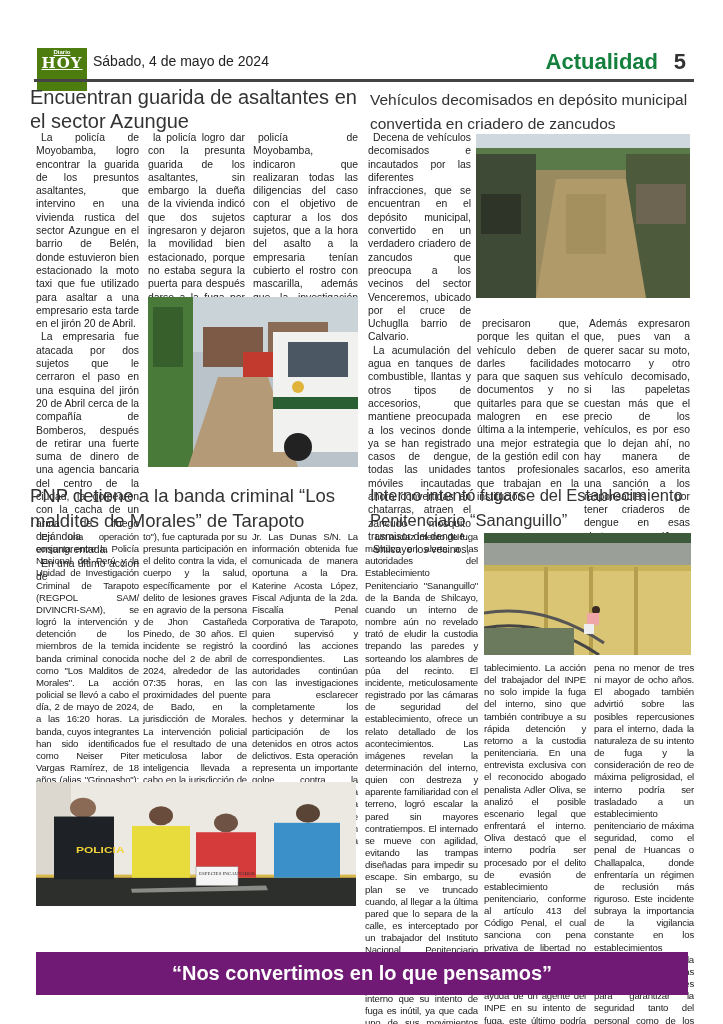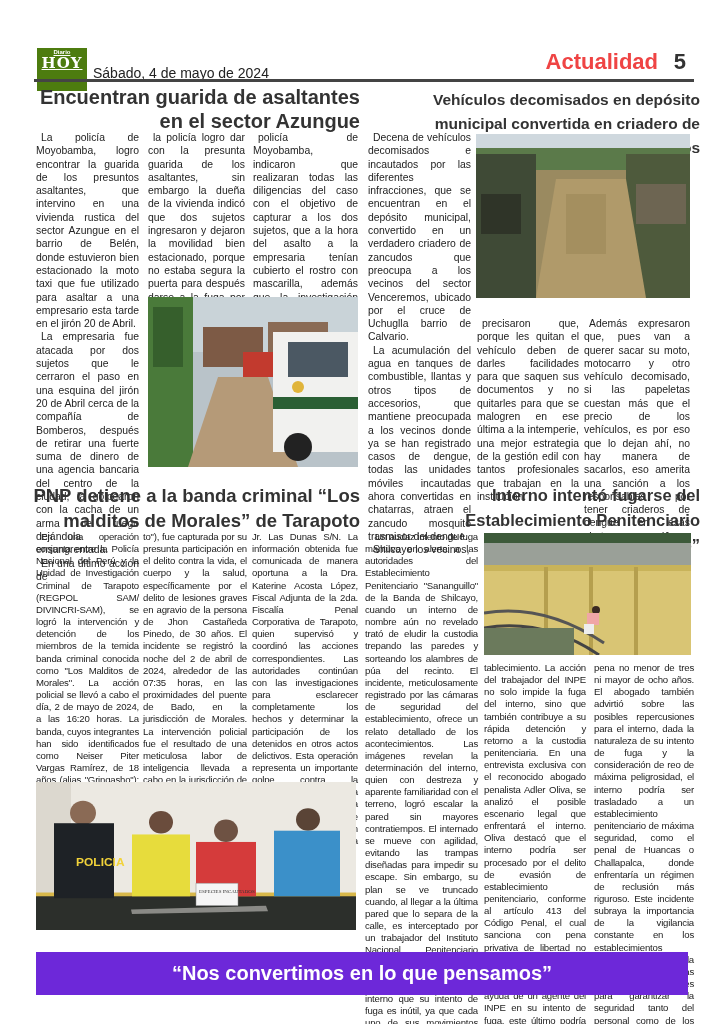--- a/index.html
+++ b/index.html
@@ -3,39 +3,39 @@
 <meta charset="utf-8">
 <style>
   * { box-sizing: border-box; margin: 0; padding: 0; }
   html, body { width: 723px; height: 1024px; background: #ffffff; overflow: hidden; }
   body { position: relative; font-family: "Liberation Sans", sans-serif; color: #222; }
 
   .header { position: absolute; left: 34px; top: 48px; width: 660px; height: 30px; }
   .logo { position: absolute; left: 3px; top: 0px; width: 50px; height: 43px; background: #4d7c0f; color: #fff; text-align: center; text-decoration: underline; }
   .logo .small { font-size: 6px; font-weight: bold; line-height: 7px; display: block; padding-top: 1px; }
   .logo .big { font-family: "DejaVu Serif", serif; font-size: 15px; font-weight: bold; line-height: 15px; letter-spacing: 1px; display: block; }
-  .date { position: absolute; left: 59px; top: 17px; font-size: 14px; color: #222; }
-  .section { position: absolute; right: 36px; top: 1px; font-size: 22px; font-weight: bold; color: #ef4444; }
+  .date { position: absolute; left: 59px; top: 5px; font-size: 14px; color: #222; }
+  .section { position: absolute; right: 36px; top: 1px; font-size: 22px; font-weight: bold; color: #15803d; }
   .pagenum { position: absolute; right: 8px; top: 1px; font-size: 22px; font-weight: bold; color: #333; }
   .rule { position: absolute; left: 34px; top: 79px; width: 660px; height: 3px; background: #444; }
 
-  .headline { position: absolute; text-align: right; font-weight: bold; color: #333; }
+  .headline { position: absolute; text-align: left; font-weight: normal; color: #333; }
   .h1 { left: 30px; top: 85px; width: 330px; font-size: 20px; line-height: 24px; }
   .h2 { left: 370px; top: 88px; width: 330px; font-size: 15.5px; line-height: 24px; }
   .h3 { left: 30px; top: 483px; width: 330px; font-size: 18.5px; line-height: 25px; }
   .h4 { left: 370px; top: 483px; width: 330px; font-size: 16.5px; line-height: 25px; }
 
   .col { position: absolute; font-size: 10.4px; line-height: 13.3px; text-align: justify; color: #222; hyphens: manual; }
   .col p { text-indent: 5px; }
   .col.tight { font-size: 9.6px; line-height: 12.15px; letter-spacing: -0.2px; }
 
   .photo { position: absolute; overflow: hidden; }
   .photo svg { width: 100%; height: 100%; display: block; }
 
-  .banner { position: absolute; left: 36px; top: 952px; width: 652px; height: 43px; background: #6d28d9; color: #fff; text-align: center; font-size: 20px; font-weight: bold; line-height: 43px; }
+  .banner { position: absolute; left: 36px; top: 952px; width: 652px; height: 43px; background: #701a75; color: #fff; text-align: center; font-size: 20px; font-weight: bold; line-height: 43px; }
 </style>
 </head>
 <body>
 
 <div class="header">
   <div class="logo">
     <span class="small">Diario</span>
     <span class="big">HOY</span>
   </div>
   <div class="date">Sábado, 4 de mayo de  2024</div>
@@ -104,21 +104,21 @@
 <div class="headline h3">PNP detiene a la banda criminal “Los malditos de Morales” de Tarapoto</div>
 <div class="col tight" style="left:36px; top:531px; width:103px;">
   <p>En una operación conjunta entre la Policía Nacional del Perú y la Unidad de Investigación Criminal de Tarapoto (REGPOL SAM/ DIVINCRI-SAM), se logró la intervención y detención de los miembros de la temida banda criminal conocida como "Los Malditos de Morales". La acción policial se llevó a cabo el día, 2 de mayo de 2024, a las 16:20 horas. La banda, cuyos integrantes han sido identificados como Neiser Piter Vargas Ramírez, de 18 años (alias "Gringasho"); Gina Paola Arévalo Díaz, de 30 años (alias "Mami"); y Carlos Daniel Flores García, de 23 años (alias "Cha-</p>
 </div>
 <div class="col tight" style="left:143px; top:531px; width:104px;">
   <p style="text-indent:0">to"), fue capturada por su presunta participación en el delito contra la vida, el cuerpo y la salud, específicamente por el delito de lesiones graves en agravio de la persona de Jhon Castañeda Pinedo, de 30 años. El incidente se registró la noche del 2 de abril de 2024, alrededor de las 07:35 horas, en las proximidades del puente de Bado, en la jurisdicción de Morales. La intervención policial fue el resultado de una meticulosa labor de inteligencia llevada a cabo en la jurisdicción de Tarapoto, en la que se logró ubicar a los presuntos delincuentes en la zona de</p>
 </div>
 <div class="col tight" style="left:252px; top:531px; width:106px;">
   <p style="text-indent:0">Jr. Las Dunas S/N. La información obtenida fue comunicada de manera oportuna a la Dra. Katerine Acosta López, Fiscal Adjunta de la 2da. Fiscalía Penal Corporativa de Tarapoto, quien supervisó y coordinó las acciones correspondientes. Las autoridades continúan con las investigaciones para esclarecer completamente los hechos y determinar la participación de los detenidos en otros actos delictivos. Esta operación representa un importante golpe contra la delincuencia organizada en la región y demuestra el firme compromiso de las fuerzas del orden en la lucha contra la criminalidad.</p>
 </div>
-<div class="photo" style="left:36px; top:782px; width:320px; height:148px;">
+<div class="photo" style="left:36px; top:782px; width:320px; height:124px;">
   <svg viewBox="0 0 320 158" preserveAspectRatio="none">
     <rect width="320" height="158" fill="#ece9e2"></rect>
     <rect x="0" y="0" width="35" height="125" fill="#dcd8cf"></rect>
     <rect x="0" y="120" width="320" height="38" fill="#2c2f2b"></rect>
     <rect x="0" y="118" width="320" height="4" fill="#d8b84a"></rect>
     <rect x="97" y="168" width="0" height="0"></rect>
     <circle cx="47" cy="33" r="13" fill="#8a6a55"></circle>
     <rect x="18" y="44" width="60" height="80" fill="#1e2226"></rect>
     <text x="40" y="90" font-family="Liberation Sans, sans-serif" font-size="12" font-weight="bold" fill="#f2d33a">POLICIA</text>
     <circle cx="125" cy="43" r="12" fill="#6a4c3c"></circle>

